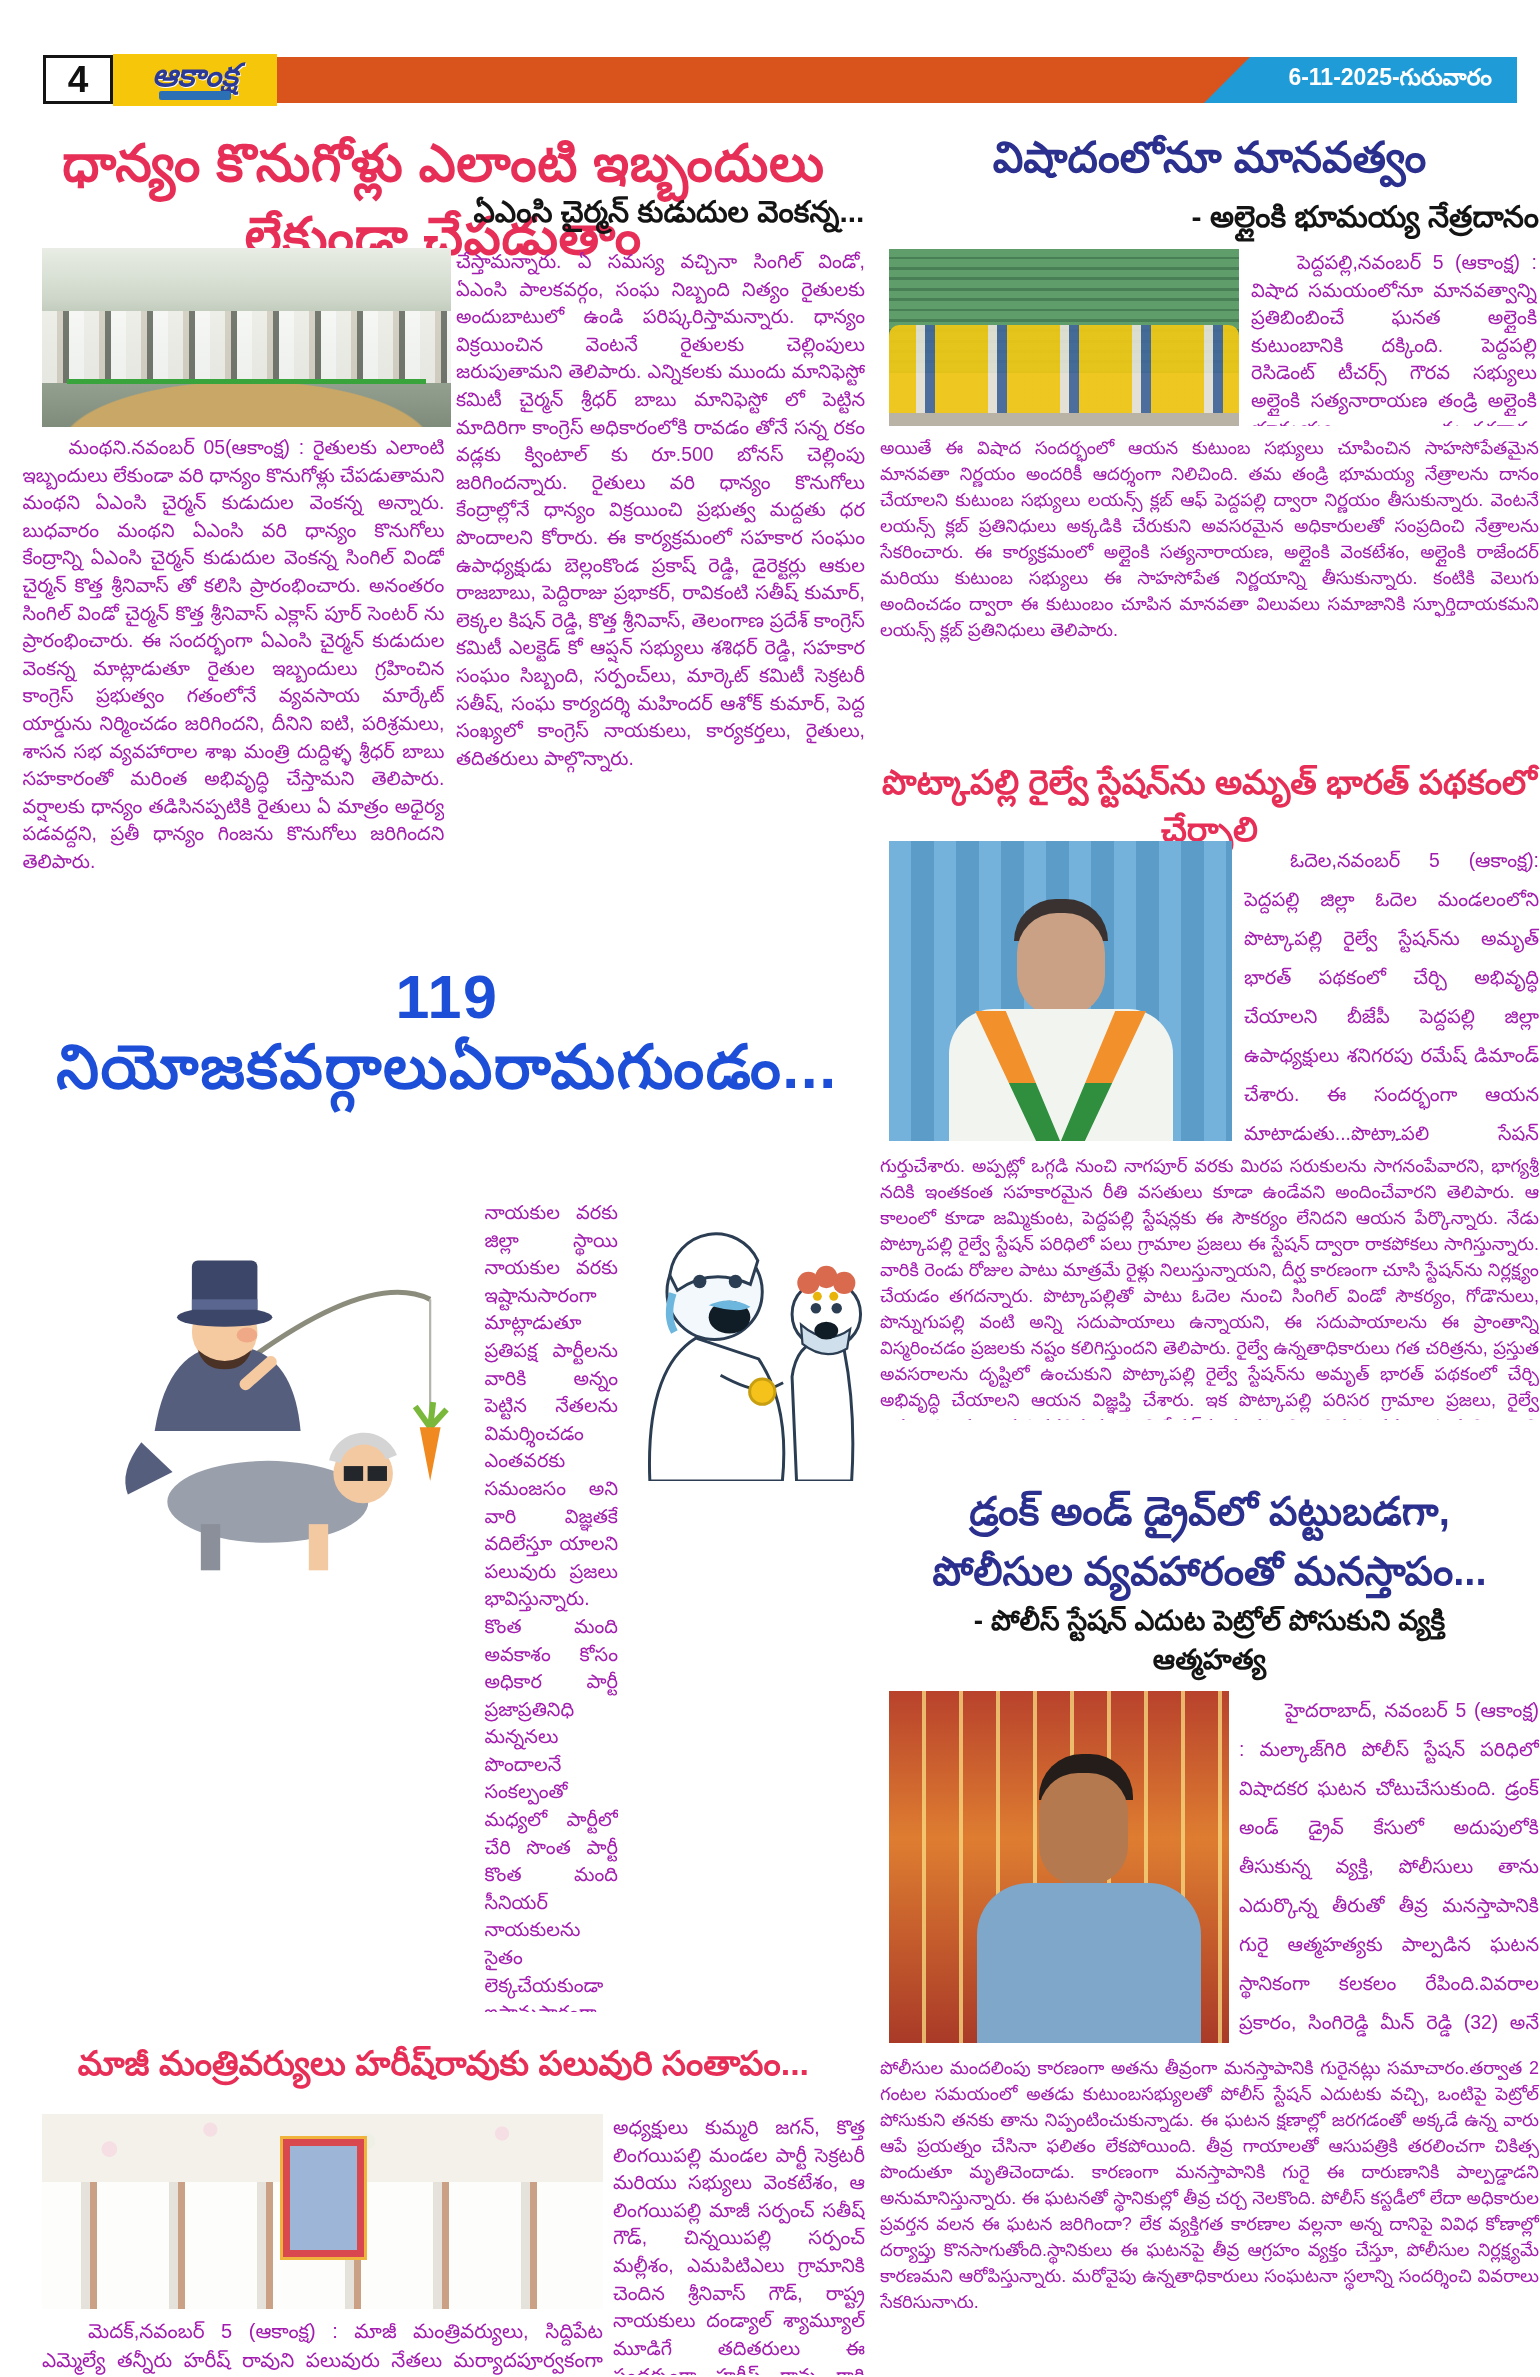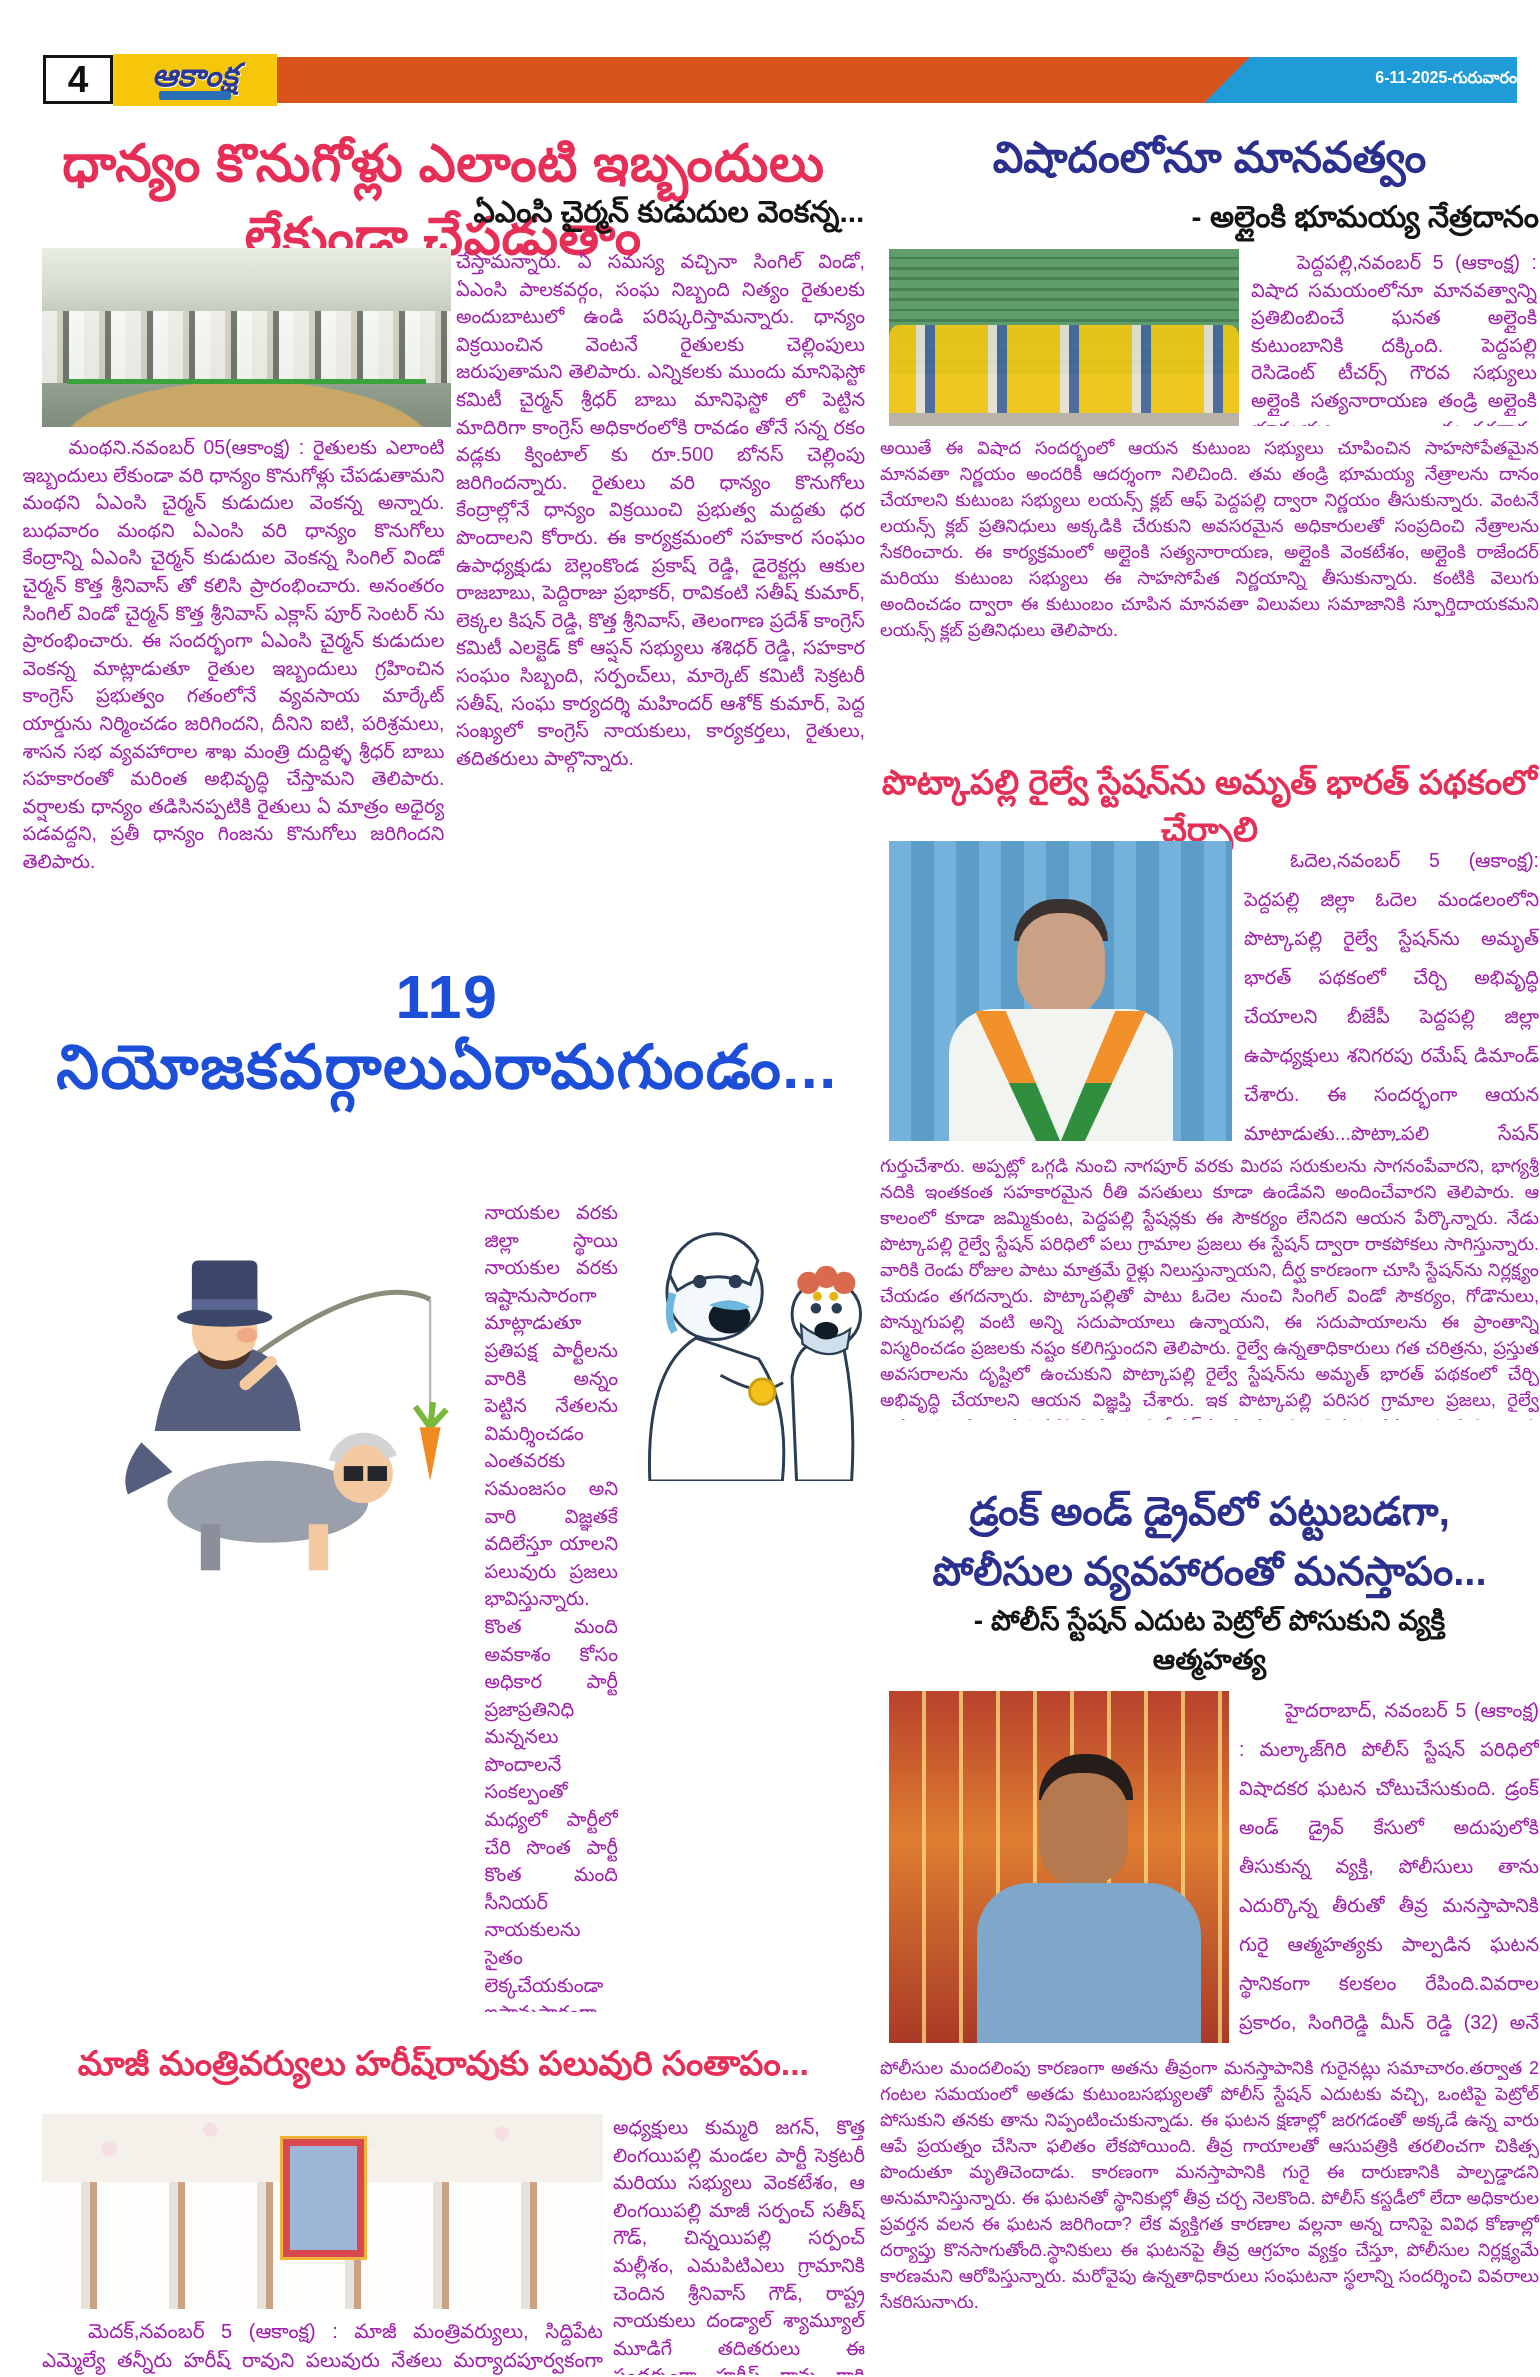--- a/index.html
+++ b/index.html
@@ -30,22 +30,22 @@
     border:3px solid #141414; color:#111; font-size:37px; font-weight:800;
     display:flex; align-items:center; justify-content:center; }
   #logo { left:113px; top:54px; width:164px; height:52px; background:#f6c60b;
     display:flex; flex-direction:column; align-items:center; justify-content:center; }
   #logo .word { color:#2b3a96; font-size:32px; font-weight:900; font-style:italic;
     text-shadow:0.7px 0.7px 0 #fff; line-height:30px; }
   #logo .ribbon { width:72px; height:9px; background:#2b6fb5; border-radius:2.2px; margin-top:1.5px; }
   #obar { left:112px; top:57px; width:1148px; height:46px; background:#d9541c; }
   #datebox { left:1204px; top:57px; width:313px; height:46px; background:#1f9cd8;
     clip-path:polygon(46px 0,100% 0,100% 100%,0 100%);
-    display:flex; align-items:center; justify-content:flex-end; 
-    color:#fff; font-size:16px; font-weight:800; }
+    display:flex; align-items:center; justify-content:flex-end; padding-right:25px;
+    color:#fff; font-size:23px; font-weight:800; }
 
   
   .photo { overflow:hidden; position:absolute; }
   #photo-paddy { background:
       radial-gradient(ellipse 75% 62% at 50% 112%, #c8a767 0 60%, rgba(0,0,0,0) 61%),
       linear-gradient(180deg,#e9ede5 0%,#ced7c9 28%,#a4b0a0 55%,#7f8c7c 100%); }
   #photo-paddy .crowd { position:absolute; left:0; top:63px; width:100%; height:72px;
       background:repeating-linear-gradient(90deg,#f4f4ef 0 15px,#d9d3c7 15px 21px,#686c63 21px 27px,#ffffff 27px 42px);
       opacity:.85; }
   #photo-paddy .ribbon { position:absolute; left:6%; top:131px; width:88%; height:4.5px; background:#39a33c; }

